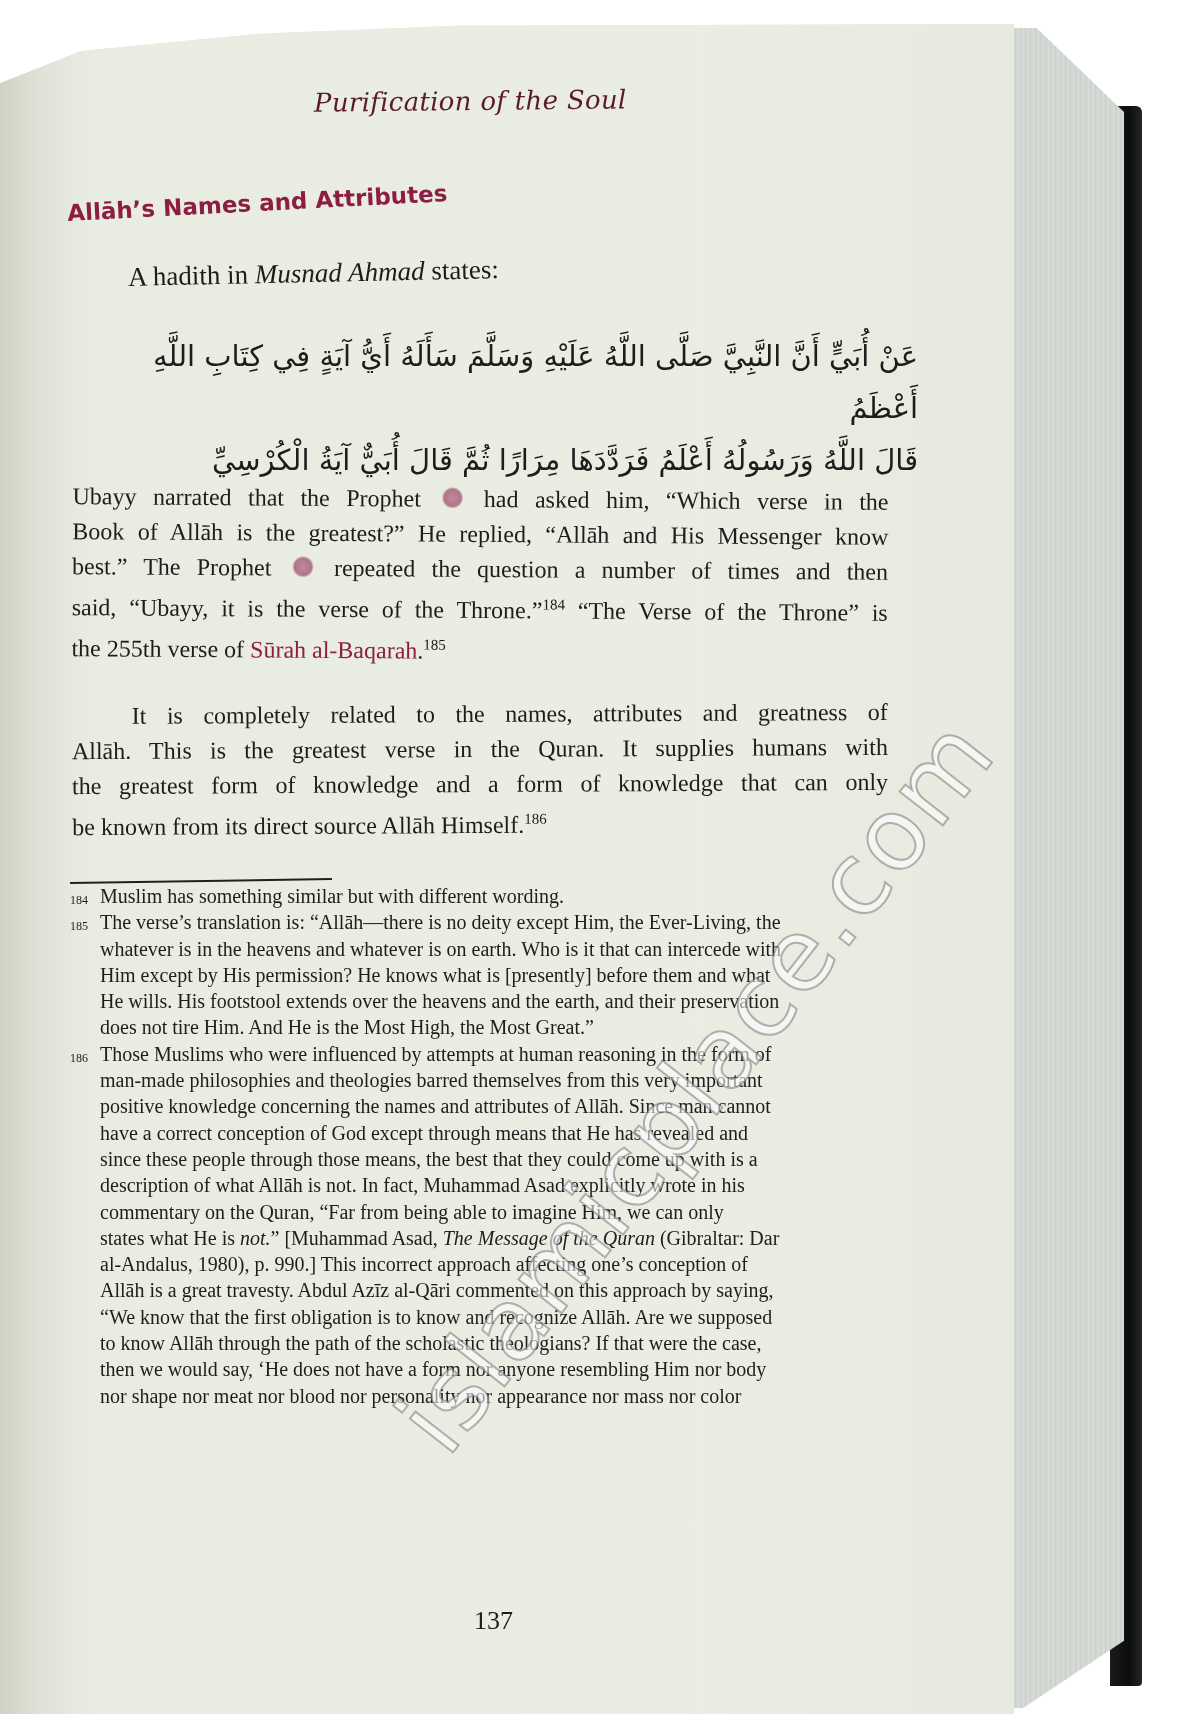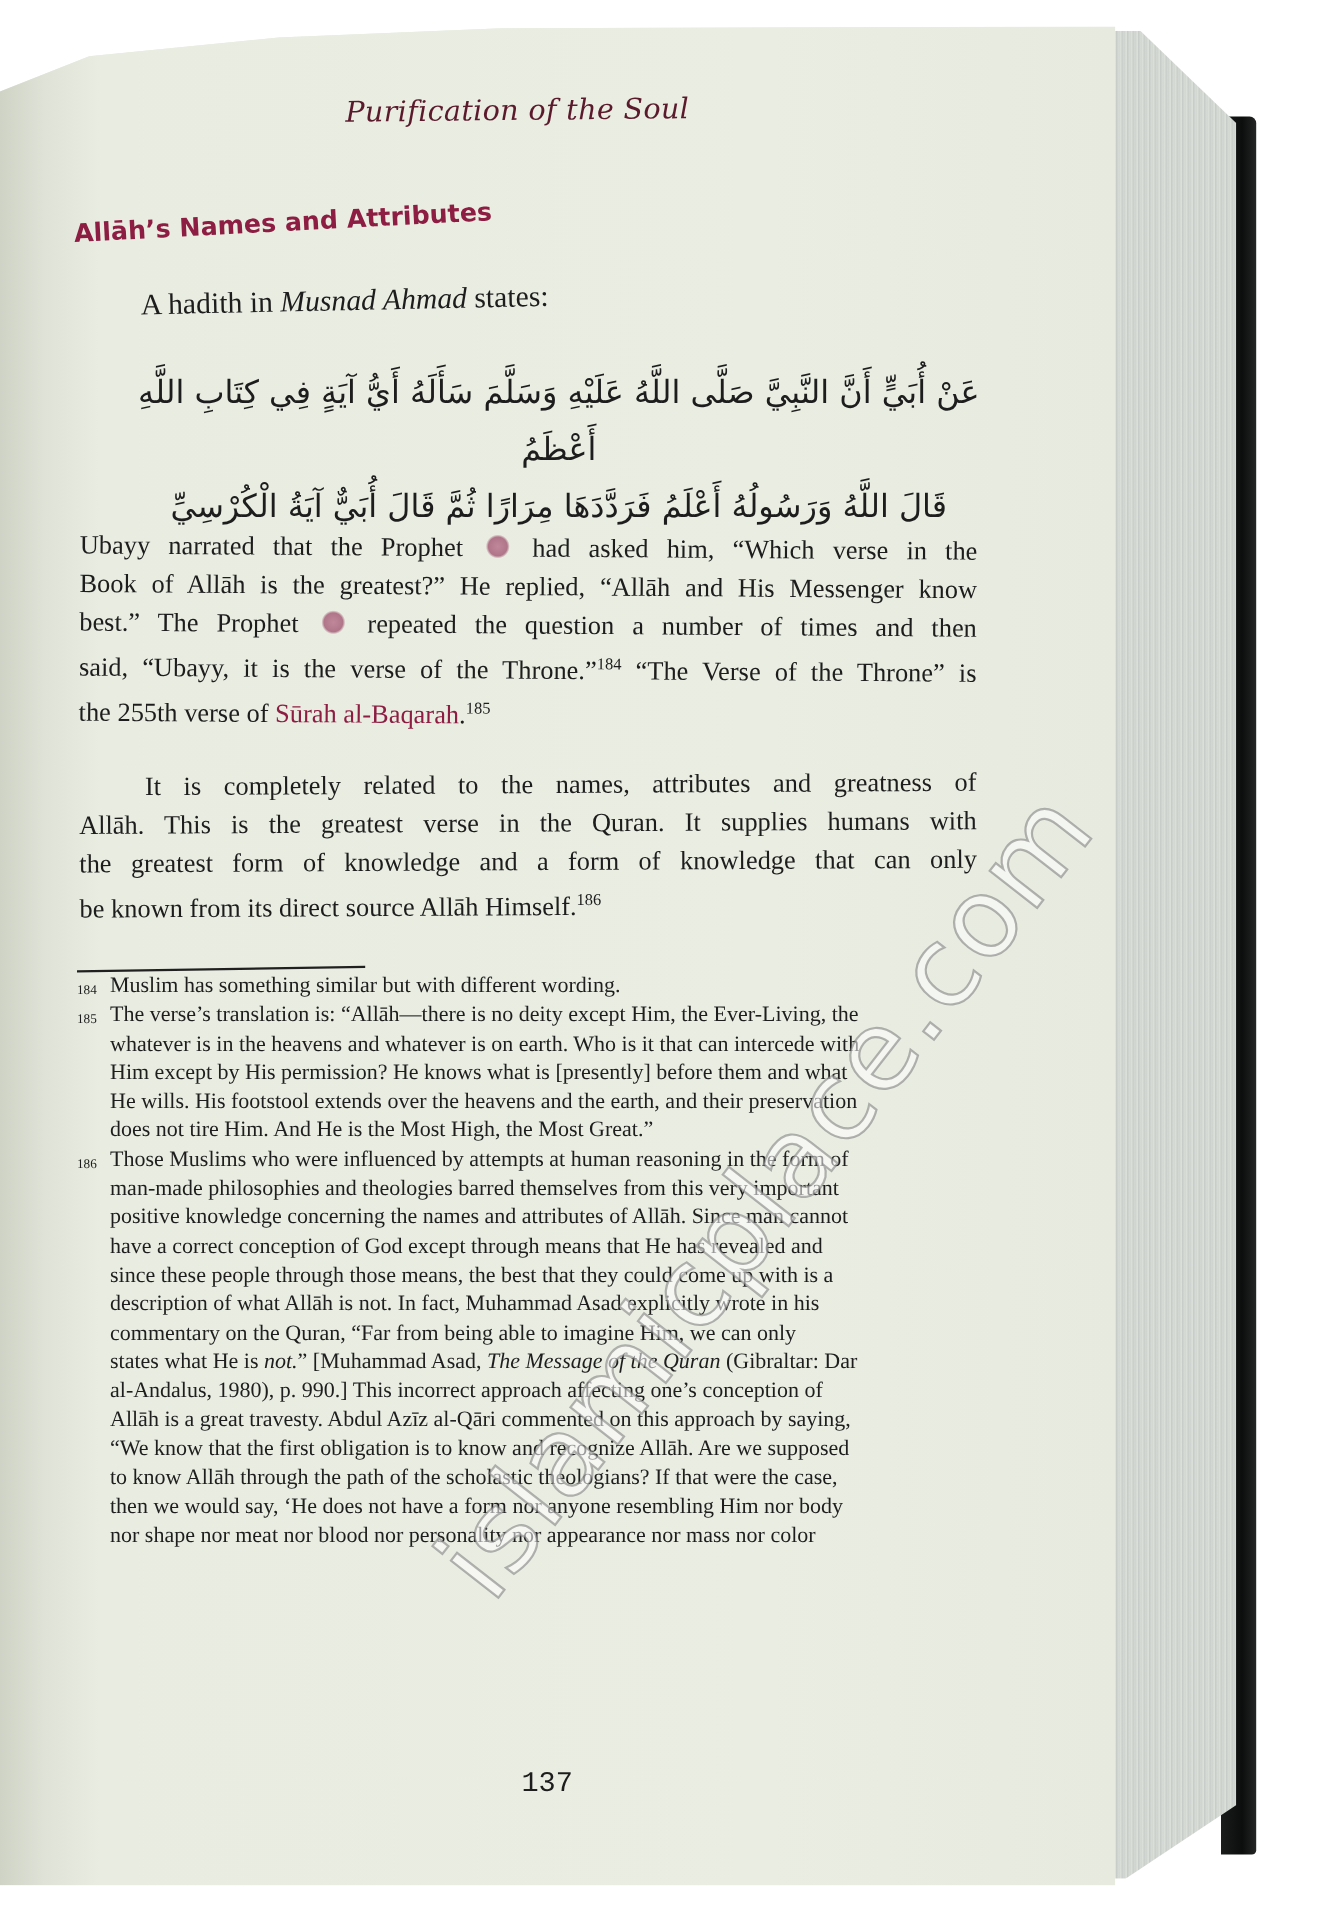--- a/index.html
+++ b/index.html
@@ -87,21 +87,21 @@
     color: #1d1d1d;
     transform: rotate(-1.2deg);
   }
   .intro i { font-style: italic; }
   .arabic {
     position: absolute;
     left: 98px;
     top: 330px;
     width: 820px;
     direction: rtl;
-    text-align: center;
+    text-align: right;
     font-family: "DejaVu Sans", sans-serif;
     font-size: 29px;
     line-height: 52px;
     color: #1d1d1d;
   }
   .body-para {
     position: absolute;
     left: 72px;
     width: 816px;
     font-size: 24px;
@@ -150,21 +150,20 @@
     font-size: 12px;
   }
   .fn-line { display: block; white-space: nowrap; }
   .fn-item i { font-style: italic; }
   .page-number {
     position: absolute;
     left: 474px;
     top: 1606px;
     font-size: 26px;
     color: #1d1d1d;
-    font-family: Liberation Mono, monospace;
   }
   .watermark {
     position: absolute;
     left: 420px;
     top: 1380px;
     font-family: "DejaVu Sans", sans-serif;
     font-size: 100px;
     color: rgba(255,255,255,0.55);
     -webkit-text-stroke: 2px rgba(120,120,120,0.55);
     transform: rotate(-52deg);

